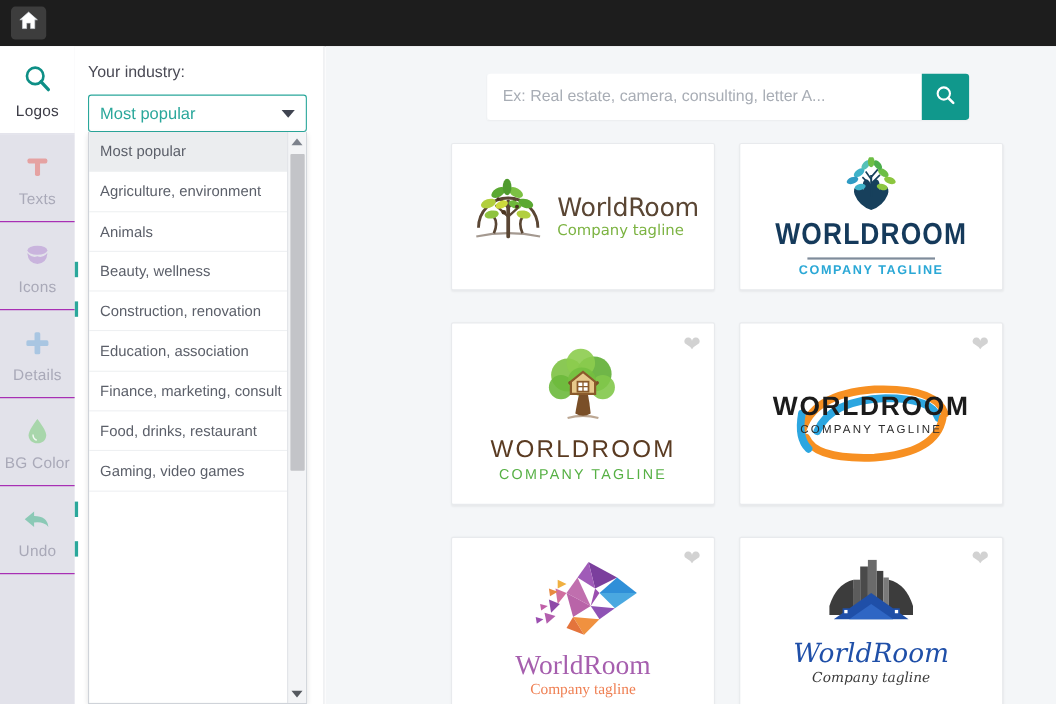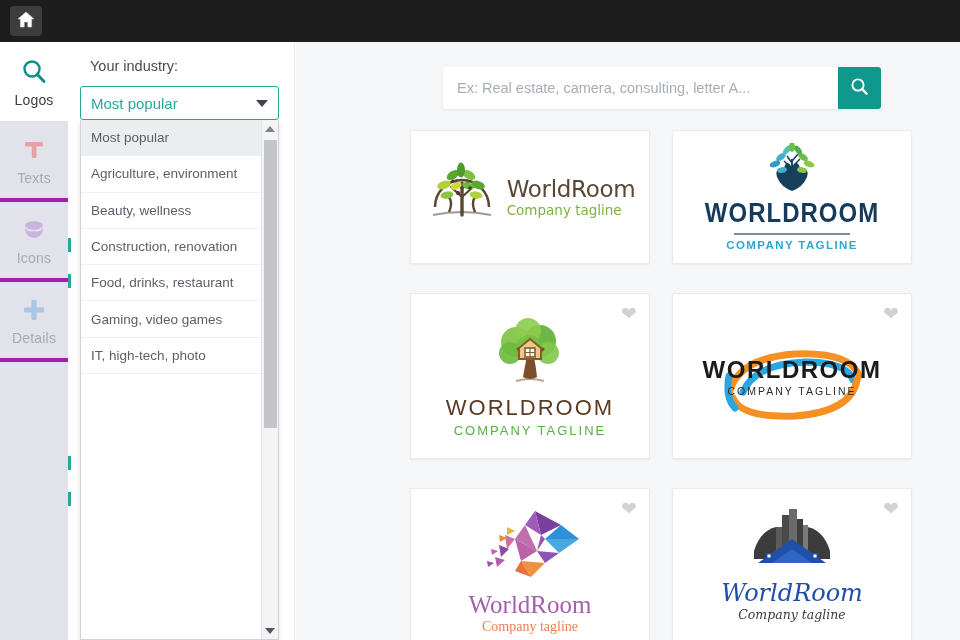--- a/index.html
+++ b/index.html
@@ -31,21 +31,21 @@
     width: 68px; height: 598px;
     background: #e2e2ea;
     text-align: center;
   }
   .rail-item {
     position: relative;
     height: 80px;
     display: flex; flex-direction: column;
     align-items: center; justify-content: center;
     gap: 4px;
-    border-bottom: 4px solid #a21caf;
+    border-bottom: 1px solid #a21caf;
   }
   .rail-item.active {
     background: #ffffff;
     border-bottom: 1px solid #e2e2ea;
   }
   .rail-label {
     font-size: 14px;
     color: #a9a9b8;
     letter-spacing: .2px;
   }
@@ -55,21 +55,21 @@
 
   
   .panel {
     position: absolute; top: 42px; left: 68px;
     width: 227px; height: 598px;
     background: #ffffff;
     border-right: 1px solid #e6e8ec;
   }
   .panel-label {
     position: absolute; top: 16px; left: 12px;
-    font-size: 14.5px; color: #4a4a55; margin-left: 10px;
+    font-size: 14.5px; color: #4a4a55;
   }
   .select-box {
     position: absolute; top: 44px; left: 12px;
     width: 199px; height: 34px;
     border: 1px solid #2aa79b;
     border-radius: 3px;
     background: #fff;
     display: flex; align-items: center;
     padding: 0 10px;
   }
@@ -281,43 +281,62 @@
     <div class="rail-item">
       <span class="rail-icon">
         <svg width="30" height="30" viewBox="0 0 30 30">
           <rect x="12.4" y="5" width="5.2" height="20" rx="1.4" fill="#a9c6e2"></rect>
           <rect x="5" y="12.4" width="20" height="5.2" rx="1.4" fill="#a9c6e2"></rect>
         </svg>
       </span>
       <span class="rail-label">Details</span>
     </div>
 
-
+    <div class="rail-item">
+      <span class="rail-icon">
+        <svg width="30" height="30" viewBox="0 0 30 30">
+          <path d="M15 4 C15 4 7 14 7 18.6 C7 23 10.6 26 15 26 C19.4 26 23 23 23 18.6 C23 14 15 4 15 4 Z" fill="#a8d6ab"></path>
+          <path d="M11 18 Q11 22 14.4 23.2" fill="none" stroke="#ffffff" stroke-width="1.3" opacity=".85"></path>
+        </svg>
+      </span>
+      <span class="rail-label">BG Color</span>
+    </div>
+
+    <div class="rail-item">
+      <span class="rail-icon">
+        <svg width="30" height="30" viewBox="0 0 30 30">
+          <path d="M12 8 L3.5 15 L12 22 L12 18 Q21 17 25 22 Q24 12 12 12 Z" fill="#8bc9b6"></path>
+        </svg>
+      </span>
+      <span class="rail-label">Undo</span>
+    </div>
 
 
     <div class="rail-filler"></div>
   </div>
 
   <div class="panel">
     <div class="panel-label">Your industry:</div>
 
     <div class="select-box">
       <span class="select-value">Most popular</span>
       <span class="caret"></span>
     </div>
 
     <div class="dropdown">
       <div class="dd-scroll" id="dd-list">
           <div class="dd-item selected">Most popular</div>
           <div class="dd-item">Agriculture, environment</div>
+          <div class="dd-item">Animals</div>
           <div class="dd-item">Beauty, wellness</div>
           <div class="dd-item">Construction, renovation</div>
+          <div class="dd-item">Education, association</div>
+          <div class="dd-item">Finance, marketing, consult</div>
           <div class="dd-item">Food, drinks, restaurant</div>
           <div class="dd-item">Gaming, video games</div>
-          <div class="dd-item">IT, high-tech, photo</div>
         </div>
 
       <div class="dd-bar">
         <div class="dd-arrow-up">
             <span class="tri-up"></span>
           </div>
         <div class="dd-thumb"></div>
         <div class="dd-arrow-down">
             <span class="tri-down"></span>
           </div>

